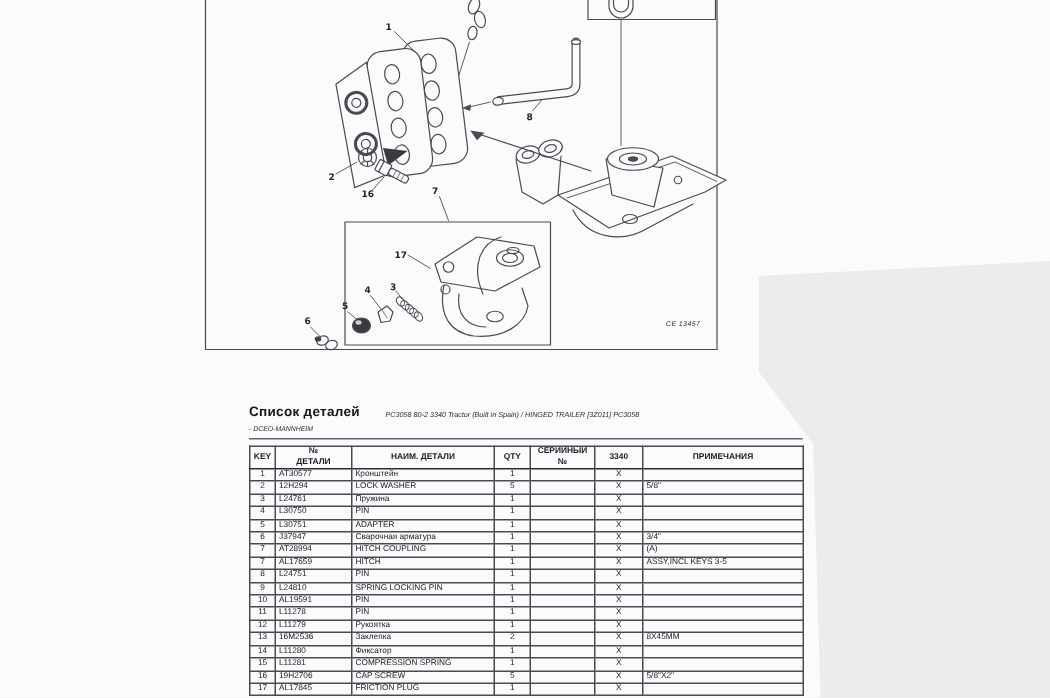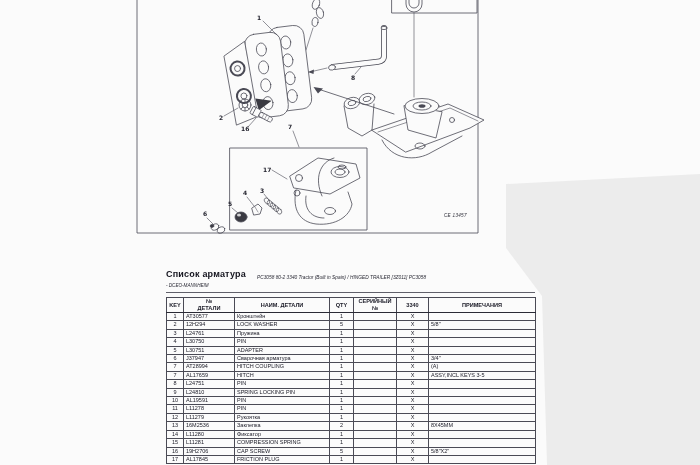--- a/index.html
+++ b/index.html
@@ -195,21 +195,21 @@
       <text x="241" y="131" class="callout">16</text>
       <text x="288" y="129" class="callout">7</text>
       <text x="263" y="172" class="callout">17</text>
       <text x="260" y="193" class="callout">3</text>
       <text x="243" y="195" class="callout">4</text>
       <text x="228" y="206" class="callout">5</text>
       <text x="203" y="216" class="callout">6</text>
     </g>
 </svg>
 
-<div class="list-title">Список арматура</div>
+<div class="list-title">Список деталей</div>
 <div class="doc-ref">PC3058 80-2 3340 Tractor (Built in Spain) / HINGED TRAILER [3Z011] PC3058</div>
 <div class="list-subtitle">- DCEO-MANNHEIM</div>
 <div class="title-rule"></div>
 
 <table class="parts">
   <colgroup>
     <col style="width:17px">
       <col style="width:51px">
       <col style="width:95px">
     <col style="width:24px">

